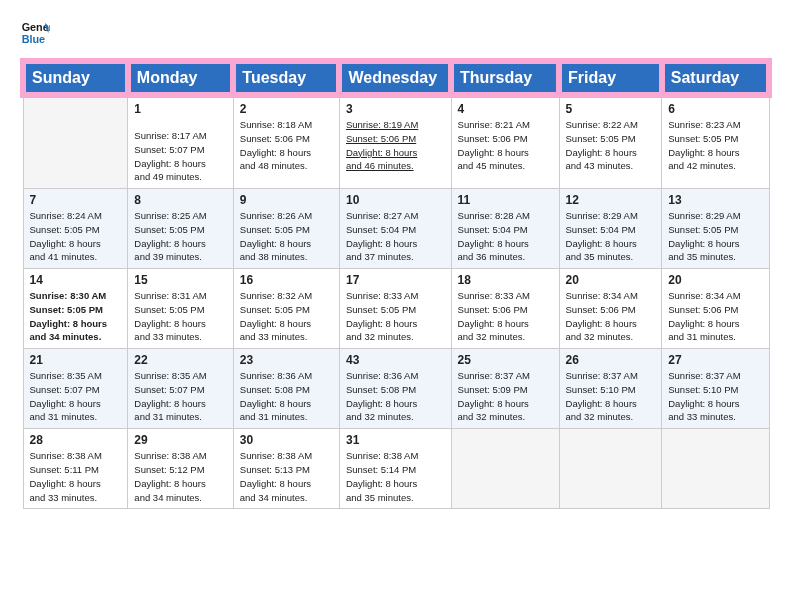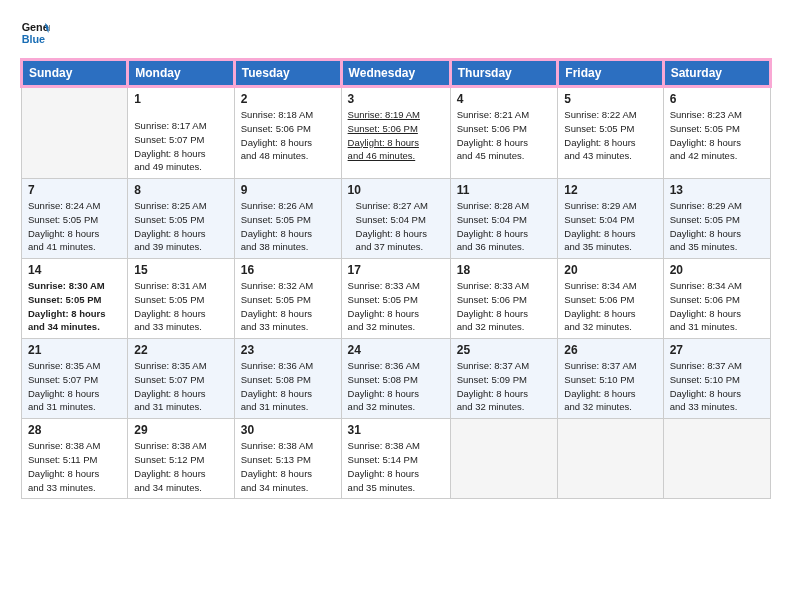--- a/index.html
+++ b/index.html
@@ -44,25 +44,25 @@
       font-size: 14px;
       color: #444;
     }
     table {
       width: 100%;
       border-collapse: collapse;
     }
     thead tr th {
       background-color: #2c6fc1;
       color: #fff;
-      font-size: 12px;
+      font-size: 16px;
       font-weight: bold;
       padding: 5px 6px;
       text-align: left;
-      border: 3px solid #f9a8d4;
+      border: 6px solid #f9a8d4;
     }
     tbody tr td {
       vertical-align: top;
       border: 1px solid #ccc;
       padding: 4px 6px;
       font-size: 10px;
       color: #222;
       min-height: 70px;
       width: 113px;
     }
@@ -189,21 +189,21 @@
           </td>
           <td>
             <span class="day-num">9</span>
             <div class="day-detail" style="white-space: pre-line;">Sunrise: 8:26 AM
 Sunset: 5:05 PM
 Daylight: 8 hours
 and 38 minutes.</div>
           </td>
           <td>
             <span class="day-num">10</span>
-            <div class="day-detail" style="white-space: pre-line; margin-left: 8px;">Sunrise: 8:27 AM
+            <div class="day-detail" style="white-space: pre-line;">Sunrise: 8:27 AM
 Sunset: 5:04 PM
 Daylight: 8 hours
 and 37 minutes.</div>
           </td>
           <td>
             <span class="day-num">11</span>
             <div class="day-detail" style="white-space: pre-line;">Sunrise: 8:28 AM
 Sunset: 5:04 PM
 Daylight: 8 hours
 and 36 minutes.</div>
@@ -290,21 +290,21 @@
 and 31 minutes.</div>
           </td>
           <td>
             <span class="day-num">23</span>
             <div class="day-detail" style="white-space: pre-line;">Sunrise: 8:36 AM
 Sunset: 5:08 PM
 Daylight: 8 hours
 and 31 minutes.</div>
           </td>
           <td>
-            <span class="day-num">24</span>
+            <span class="day-num">43</span>
             <div class="day-detail" style="white-space: pre-line;">Sunrise: 8:36 AM
 Sunset: 5:08 PM
 Daylight: 8 hours
 and 32 minutes.</div>
           </td>
           <td>
             <span class="day-num">25</span>
             <div class="day-detail" style="white-space: pre-line;">Sunrise: 8:37 AM
 Sunset: 5:09 PM
 Daylight: 8 hours

